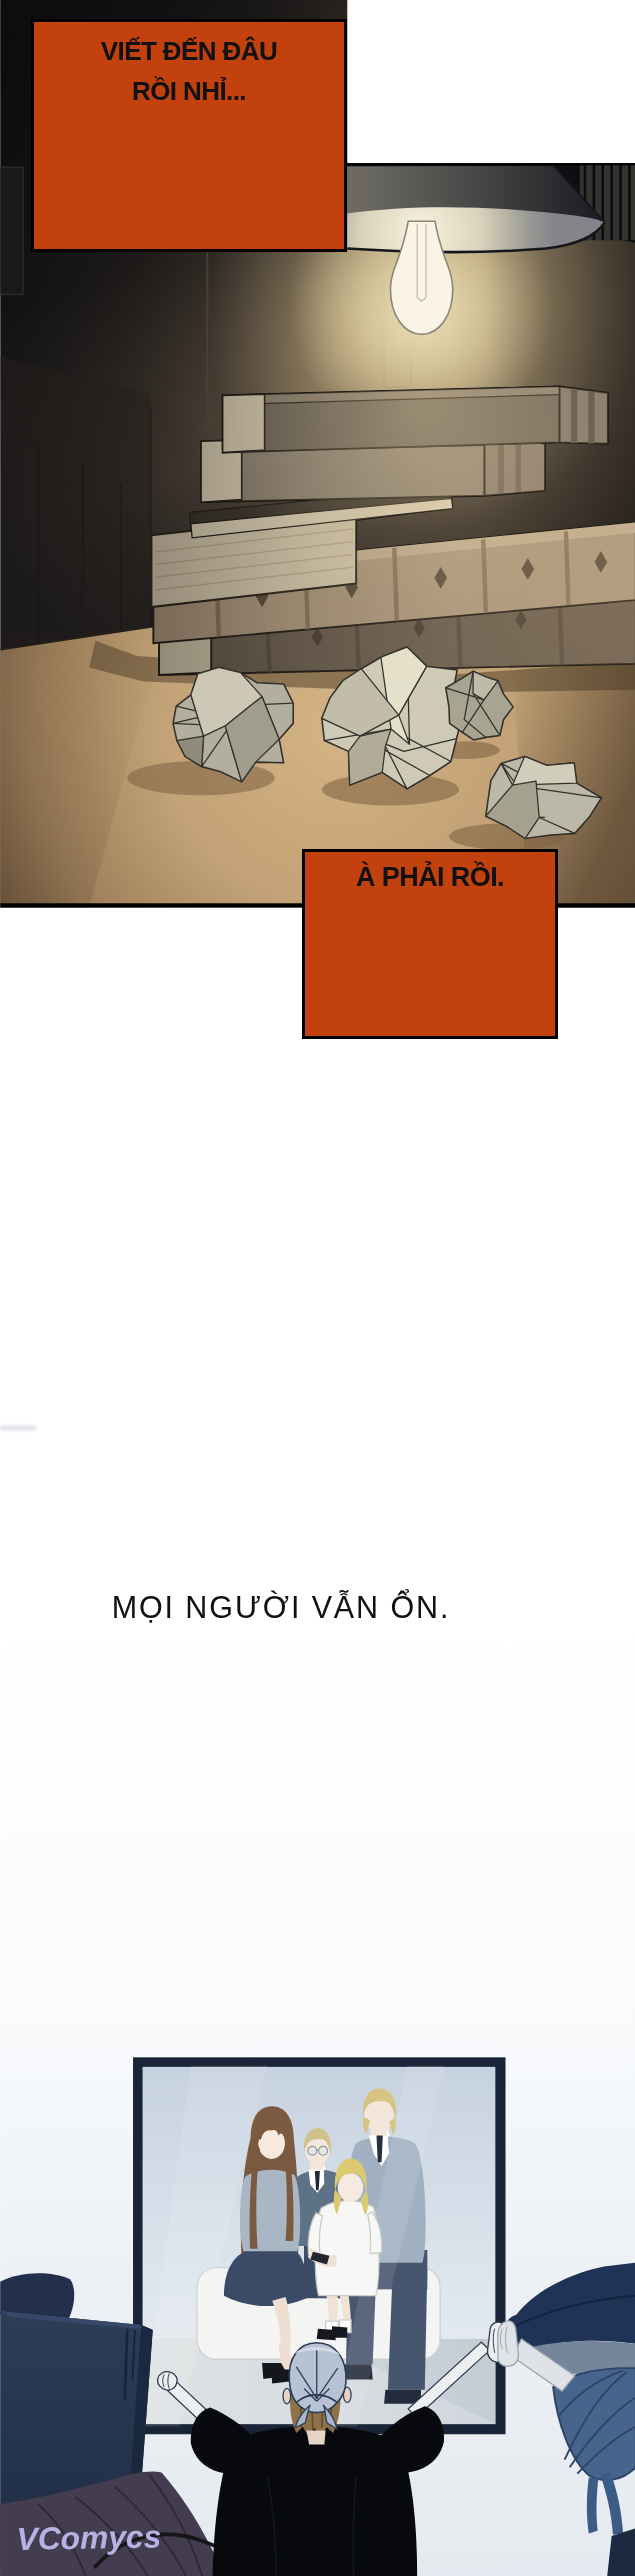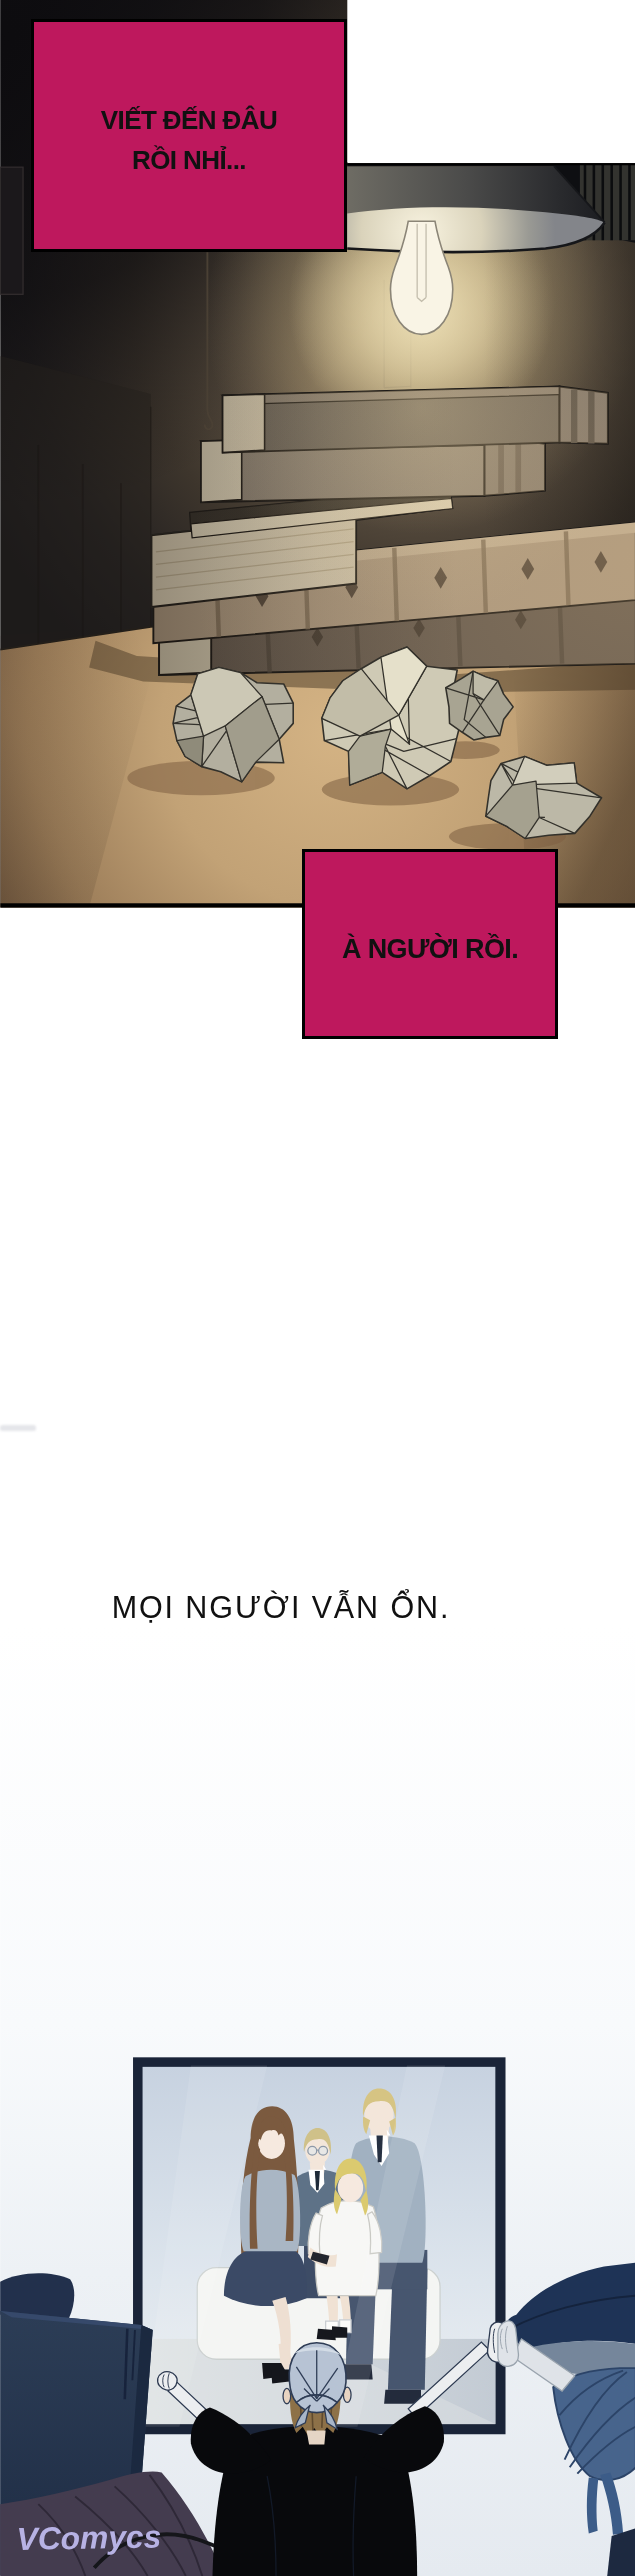--- a/index.html
+++ b/index.html
@@ -1,18 +1,18 @@
 <!DOCTYPE html>
 <html style="font-size:10.2px"><head>
 <meta charset="utf-8">
 <style>
   html,body{margin:0;padding:0;}
   .page{position:relative;width:636px;height:2576px;background:#ffffff;overflow:hidden;font-family:"Liberation Sans",sans-serif;}
   .abs{position:absolute;}
-  .sbox{position:absolute;background:#be185d;border:3.2px solid #000;box-sizing:border-box;display:flex;flex-direction:column;align-items:center;justify-content:center;text-align:center;}
+  .sbox{position:absolute;background:#c2410c;border:3.2px solid #000;box-sizing:border-box;display:flex;flex-direction:column;align-items:center;text-align:center;}
   .ctext{font-weight:bold;color:#111;}
 </style>
 </head>
 <body>
 <div class="page">
 
   <svg class="abs" style="left:0;top:0" width="636" height="909" viewBox="0 0 1000 1430">
     <defs>
       <clipPath id="stackClip">
         <path d="M250,988 L1000,928 L1000,1044 L250,1062 Z"></path>
@@ -287,21 +287,21 @@
 
       <rect x="0" y="1421" width="1000" height="7" fill="#000"></rect>
     </g>
   </svg>
 
   <div class="sbox" style="left:31px;top:19px;width:316px;height:233px;">
     <div class="ctext" style="font-size:26px;line-height:40px;letter-spacing:-0.6px;padding-top:9px;">VIẾT ĐẾN ĐÂU<br>RỒI NHỈ...</div>
   </div>
 
   <div class="sbox" style="left:302px;top:849px;width:256px;height:190px;">
-    <div class="ctext" style="font-size:27px;letter-spacing:-0.6px;padding-top:10.2px;">À NGƯỜI RỒI.</div>
+    <div class="ctext" style="font-size:27px;letter-spacing:-0.6px;padding-top:10.2px;">À PHẢI RỒI.</div>
   </div>
 
   <div class="abs" style="left:0px;top:1425px;width:36px;height:5.7px;background:rgba(208,210,216,0.55);border-radius:2.5px;filter:blur(1.3px);"></div>
 
   <div class="abs" style="left:281px;top:1590px;transform:translateX(-50%);white-space:nowrap;font-weight:normal;font-size:30.5px;letter-spacing:1.9px;color:#111;">MỌI NGƯỜI VẪN ỔN.</div>
 
   <svg class="abs" style="left:0;top:1627px" width="636" height="949" viewBox="0 0 1000 1493">
     <defs>
       <linearGradient id="bgGrad" x1="0" y1="0" x2="0" y2="1493" gradientUnits="userSpaceOnUse">
         <stop offset="0" stop-color="#ffffff"></stop>

